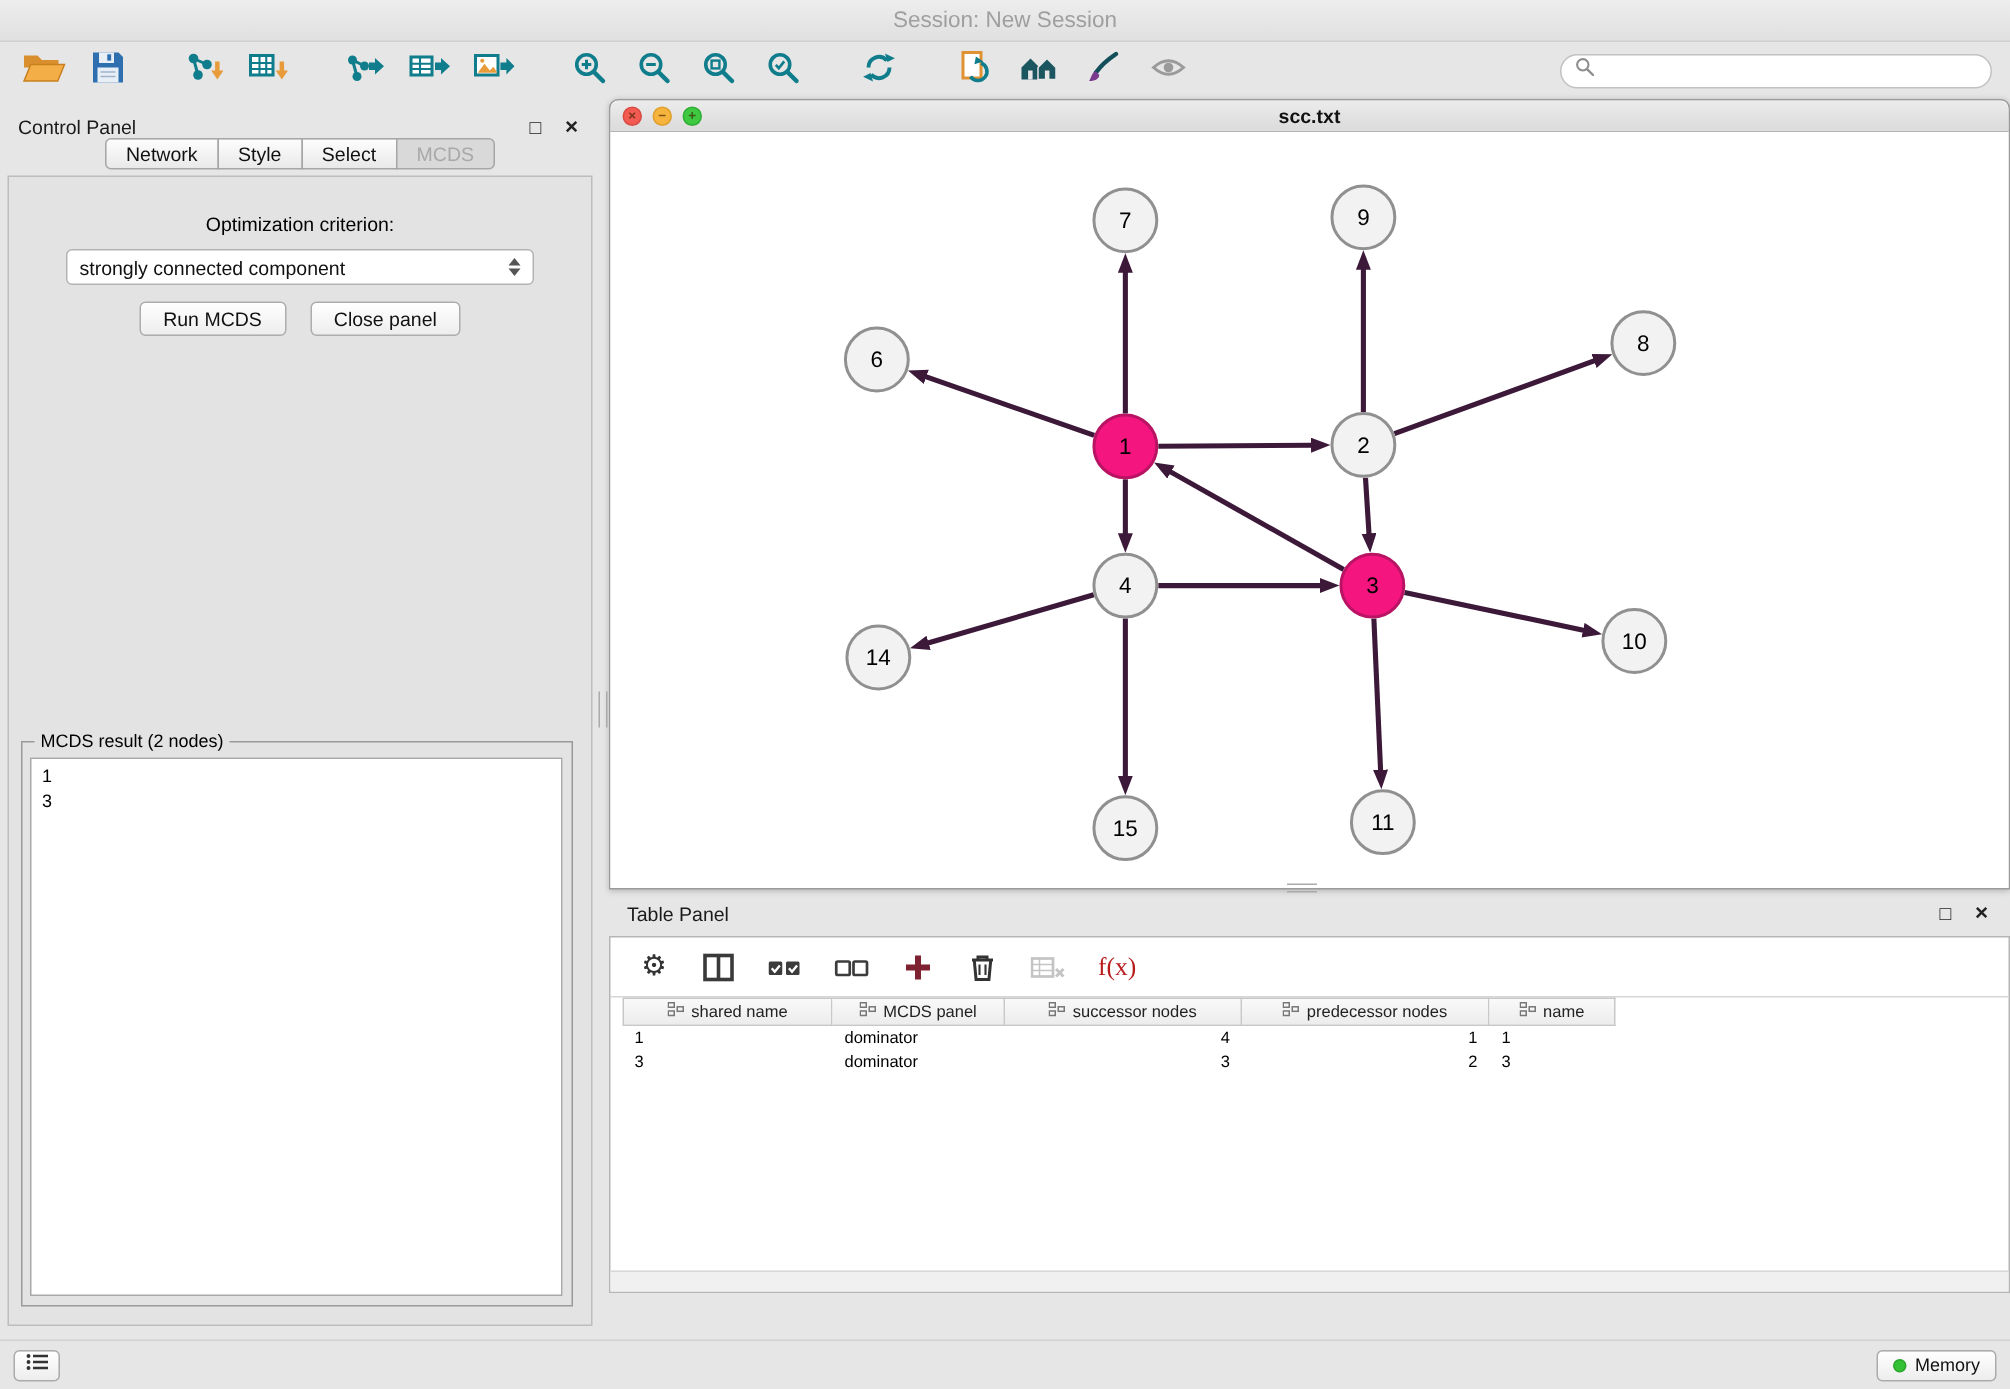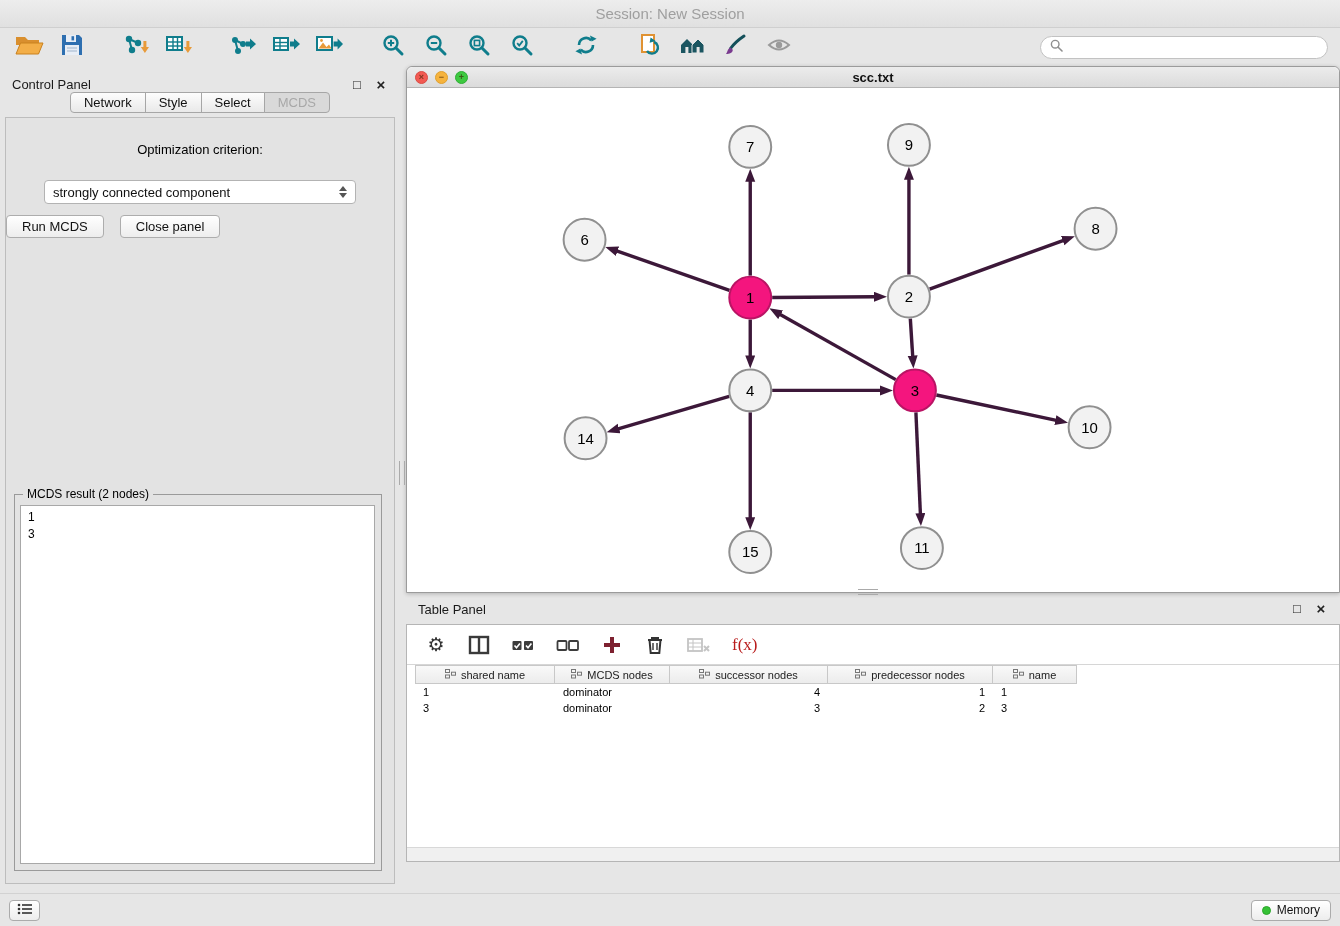--- a/index.html
+++ b/index.html
@@ -27,26 +27,26 @@
   .win-btn{font-size:13px;color:#222;width:14px;text-align:center;line-height:14px}
   .win-btn.close{font-weight:bold;font-size:15px}
   .cp-tabs{display:flex;justify-content:center;position:relative;z-index:2;height:21px}
   .tab-seg{height:21px;padding:0 13px;display:flex;align-items:center;border:1px solid #a6a6a6;
     background:linear-gradient(#fdfdfd,#e9e9e9);font-size:13px;color:#111;margin-left:-1px}
   .tab-seg:first-child{border-radius:4px 0 0 4px;margin-left:0}
   .tab-seg:last-child{border-radius:0 4px 4px 0}
   .tab-seg.active{background:#d9d9d9;color:#a8a8a8}
   .cp-body{position:absolute;left:2px;right:2px;top:51px;bottom:0;background:#e3e3e3;border:1px solid #bdbdbd}
   .opt-label{text-align:center;margin-top:24px;font-size:13px;color:#000}
-  .criterion-select{width:312px;height:24px;margin:23px auto 0;background:#fff;border:1px solid #b3b3b3;
+  .criterion-select{width:312px;height:24px;margin:9px auto 0;background:#fff;border:1px solid #b3b3b3;
     border-radius:4px;display:flex;align-items:center;padding:0 8px;font-size:13px}
   .stepper{margin-left:auto;display:flex;flex-direction:column;gap:2px;align-items:center}
   .tri-up{width:0;height:0;border-left:4px solid transparent;border-right:4px solid transparent;border-bottom:5px solid #555}
   .tri-down{width:0;height:0;border-left:4px solid transparent;border-right:4px solid transparent;border-top:5px solid #555}
-  .cp-buttons{display:flex;gap:16px;margin-top:11px}
+  .cp-buttons{display:flex;justify-content:center;gap:16px;margin-top:11px}
   .push-btn{height:23px;padding:0 15px;background:linear-gradient(#ffffff,#ededed);border:1px solid #adadad;
     border-radius:4px;font-size:13px;color:#111;display:flex;align-items:center}
   .result-box{position:absolute;left:8px;right:12px;top:376px;bottom:12px;border:1px solid #9a9a9a}
   .result-legend{position:absolute;top:-8px;left:8px;background:#e3e3e3;padding:0 4px;font-size:12px;color:#000}
   .result-inner{position:absolute;left:5px;right:6px;top:10px;bottom:6px;background:#fff;border:1px solid #a8a8a8;
     padding:3px 7px;font-size:12px;line-height:17px;color:#000;overflow:hidden}
 
   
   .network-frame{position:absolute;left:406px;top:66px;width:934px;height:527px;border:1px solid #9b9b9b;
     border-radius:6px 6px 0 0;background:#fff;box-shadow:0 1px 4px rgba(0,0,0,.22)}
@@ -423,21 +423,21 @@
                 <rect x="6.5" y="3.2" width="4" height="3" fill="none" stroke="#777"></rect>
               </svg></span>
             <span>shared name</span>
           </div>
         <div class="th c1">
             <span><svg width="11" height="10" viewBox="0 0 11 10">
                 <rect x="0.5" y="0.5" width="4" height="3" fill="none" stroke="#777"></rect>
                 <rect x="0.5" y="6" width="4" height="3" fill="none" stroke="#777"></rect>
                 <rect x="6.5" y="3.2" width="4" height="3" fill="none" stroke="#777"></rect>
               </svg></span>
-            <span>MCDS nodes</span>
+            <span>MCDS panel</span>
           </div>
         <div class="th c2">
             <span><svg width="11" height="10" viewBox="0 0 11 10">
                 <rect x="0.5" y="0.5" width="4" height="3" fill="none" stroke="#777"></rect>
                 <rect x="0.5" y="6" width="4" height="3" fill="none" stroke="#777"></rect>
                 <rect x="6.5" y="3.2" width="4" height="3" fill="none" stroke="#777"></rect>
               </svg></span>
             <span>successor nodes</span>
           </div>
         <div class="th c3">

